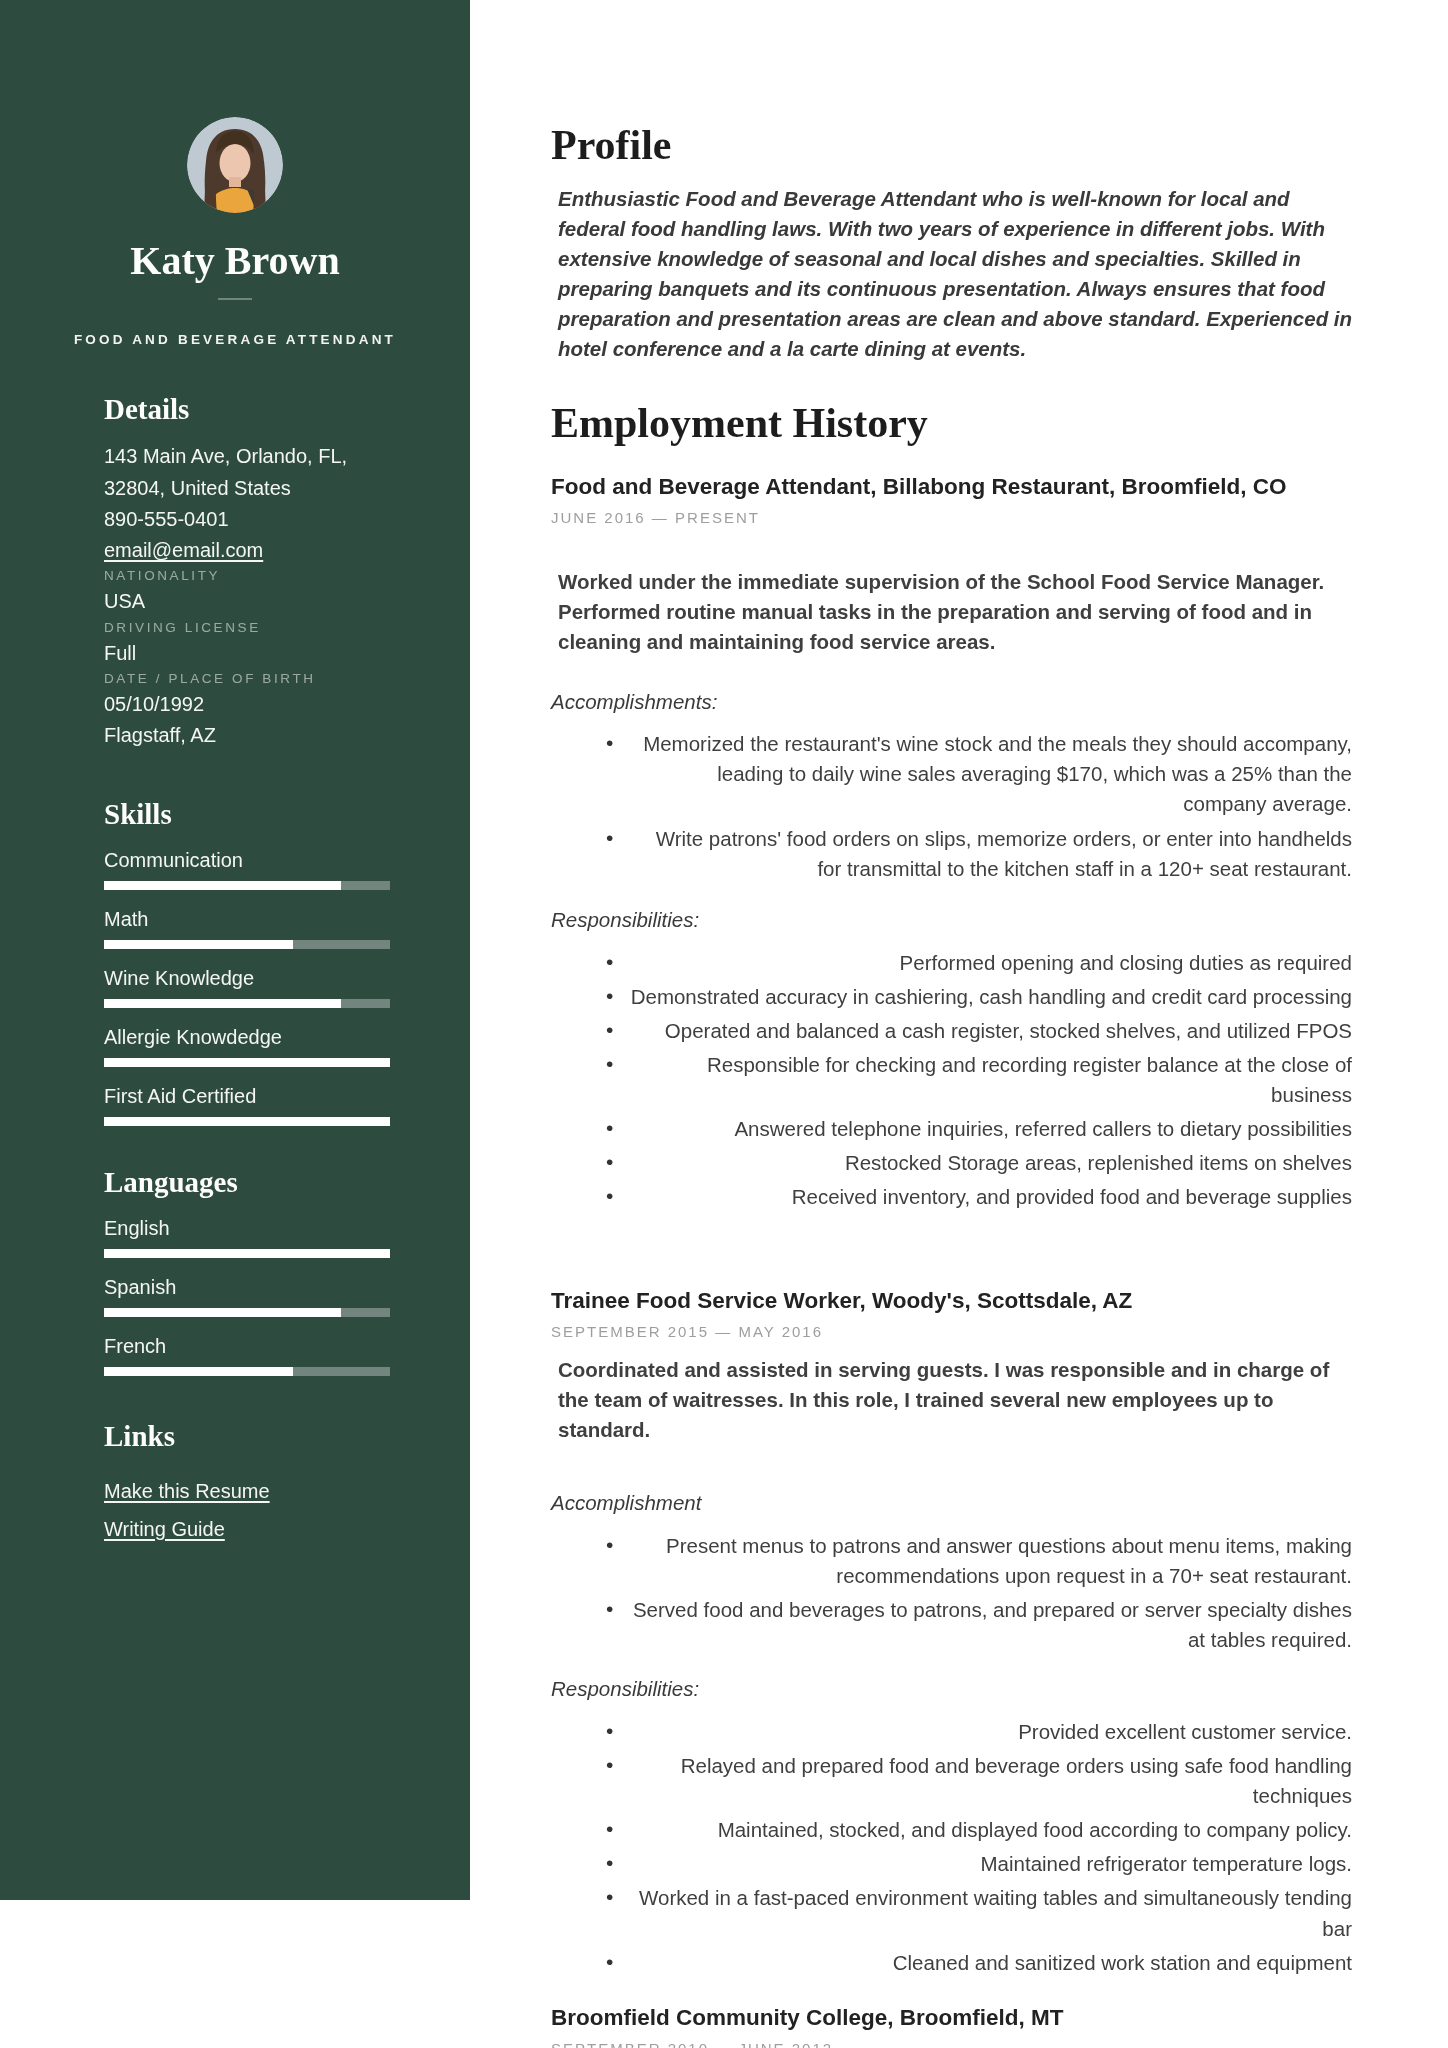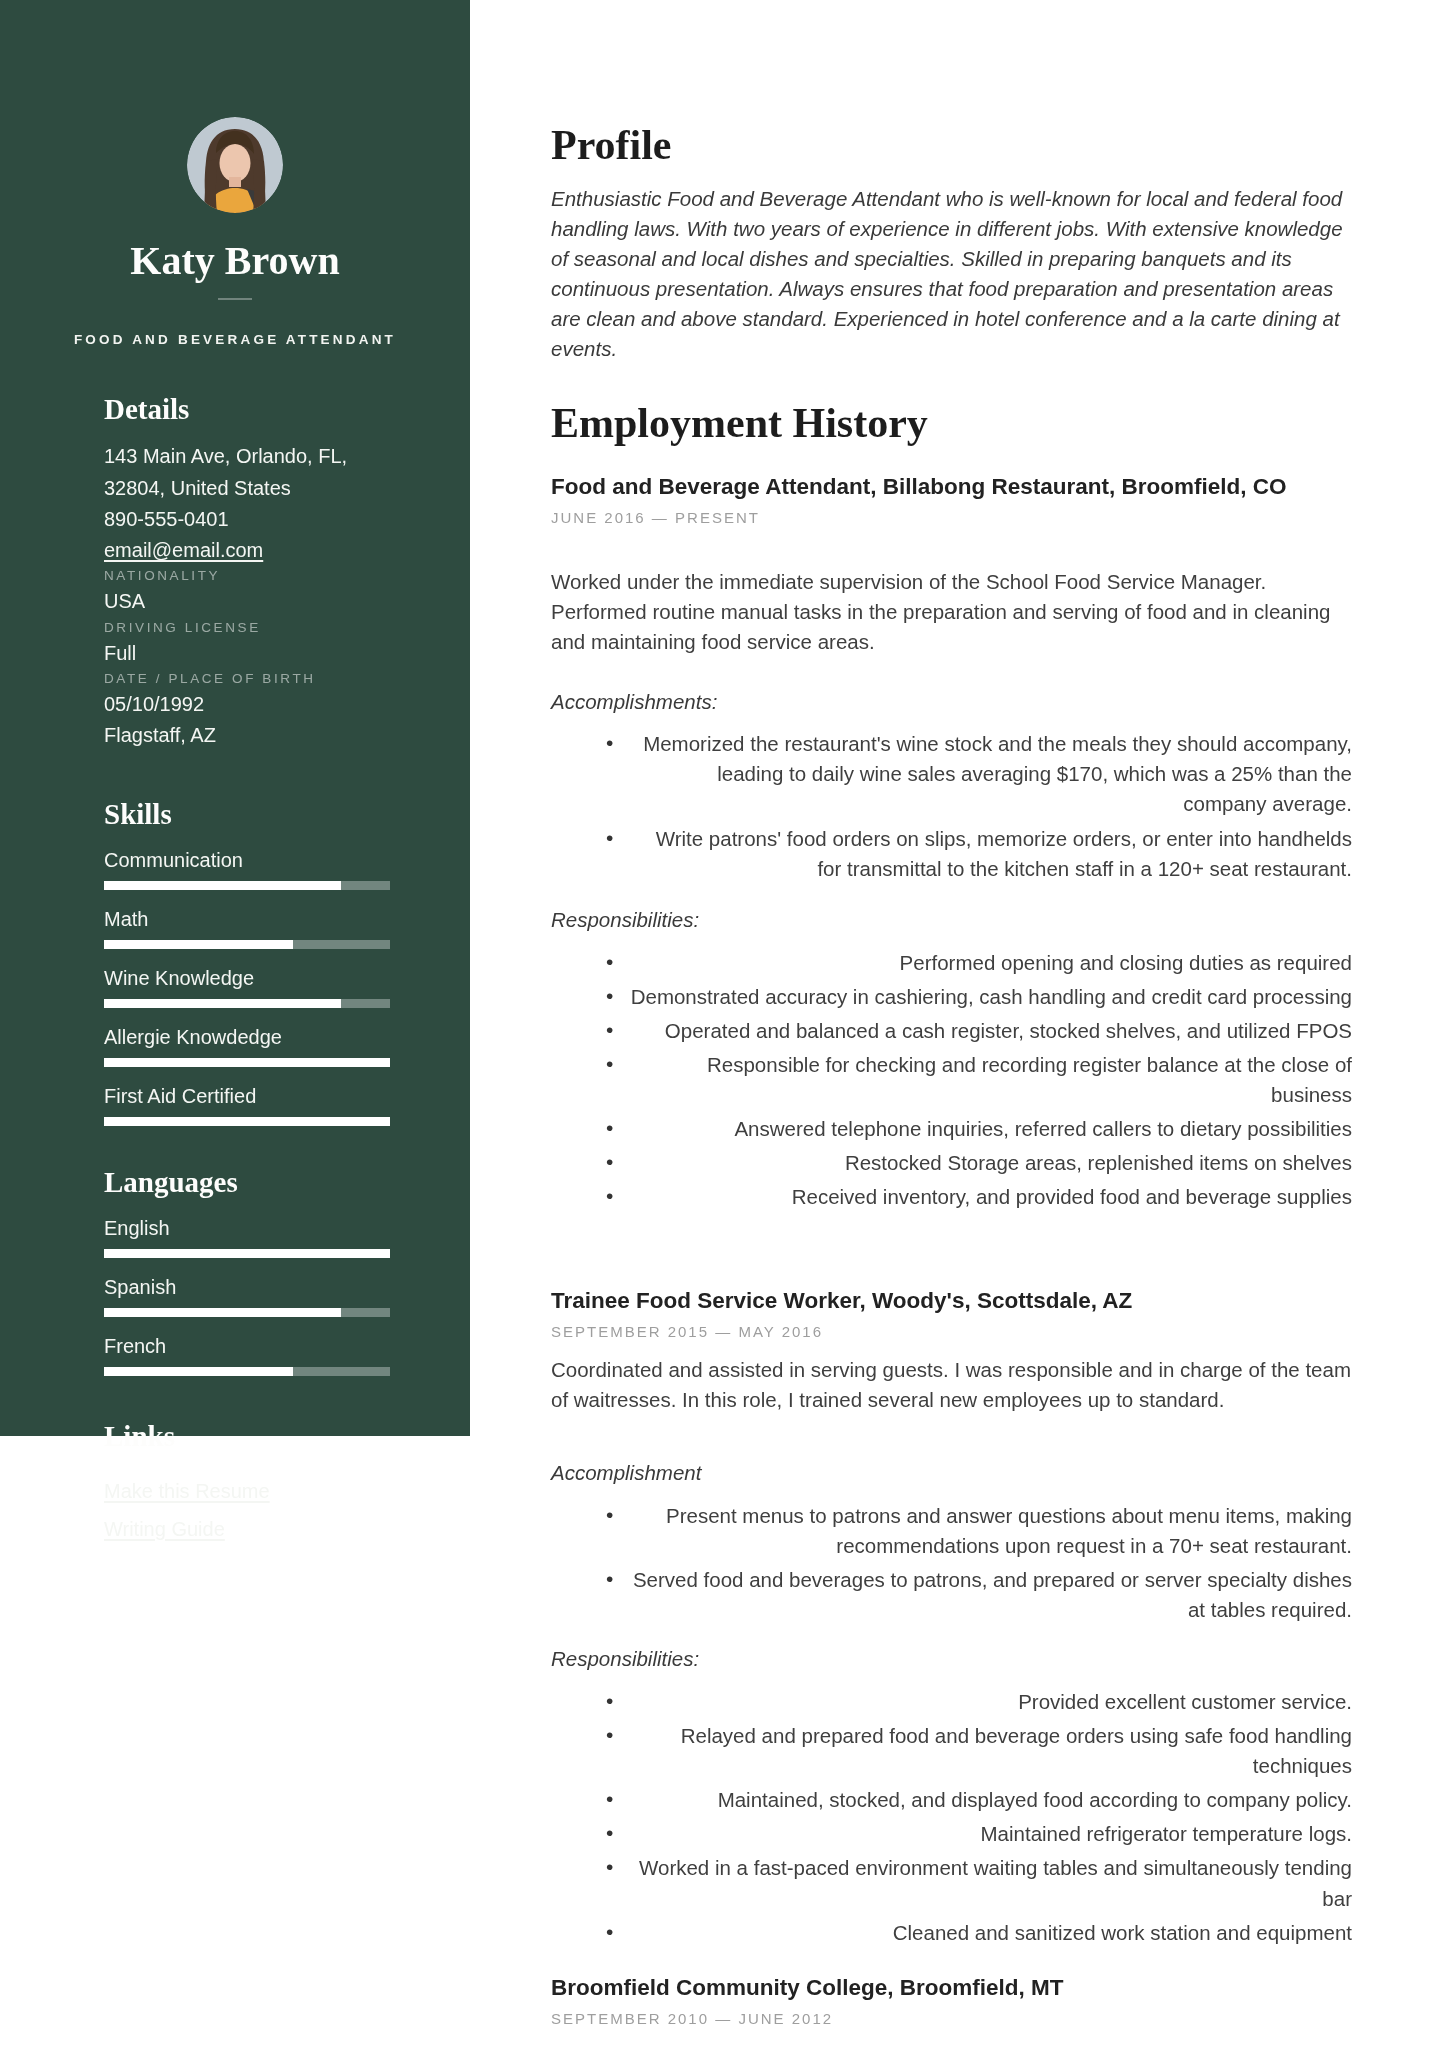--- a/index.html
+++ b/index.html
@@ -4,21 +4,21 @@
 <style>
   html,body{margin:0;padding:0;}
   body{
     width:1448px;height:2048px;overflow:hidden;
     background:#ffffff;display:flex;
     font-family:"Liberation Sans", sans-serif;
     -webkit-font-smoothing:antialiased;
   }
   
   .sidebar{
-    width:470px;min-width:470px;height:1436px;box-sizing:border-box;
+    width:470px;min-width:470px;height:1900px;box-sizing:border-box;
     background:#2e4b40;color:#fff;
     padding:0 78px 0 104px;
   }
   .side-header{margin:117px -78px 0 -104px;text-align:center;}
   .avatar-wrap{width:96px;height:96px;margin:0 auto;border-radius:50%;overflow:hidden;}
   .side-name{
     font-family:"Liberation Serif", serif;font-weight:700;
     font-size:40px;line-height:1.1;margin:26px 0 0;color:#fdfdfc;
   }
   .name-divider{width:34px;height:2px;background:rgba(255,255,255,.32);margin:15px auto 0;}
@@ -42,21 +42,21 @@
   .bar{height:9px;background:rgba(255,255,255,.33);margin-top:7px;width:286px;}
   .bar-fill{display:block;height:100%;background:#ffffff;}
   .links-list{margin-top:14px;}
   .links-list .side-link{display:inline-block;margin-top:9px;font-size:20px;line-height:1.45;}
   
   .main{flex:1;box-sizing:border-box;padding:121px 88px 0 81px;color:#3f3f3f;}
   .main-h{
     font-family:"Liberation Serif", serif;font-weight:700;
     font-size:42px;line-height:1.15;margin:0;color:#1d1d1d;
   }
-  .body-text{font-size:20.5px;line-height:1.46;margin:0;}
+  .body-text{font-size:20.5px;line-height:1.46;margin:7px;font-weight:bold;}
   .profile-text{margin-top:15px;font-style:italic;color:#3a3a3a;}
   .emp-heading{margin-top:35px;}
   .job{margin-top:26px;}
   .job.second{margin-top:74px;}
   .job-title{
     font-size:22.5px;font-weight:700;color:#222;line-height:1.25;margin:0;
   }
   .job-dates{
     margin-top:7px;font-size:15px;letter-spacing:2px;color:#9e9e9e;line-height:1.3;
   }

